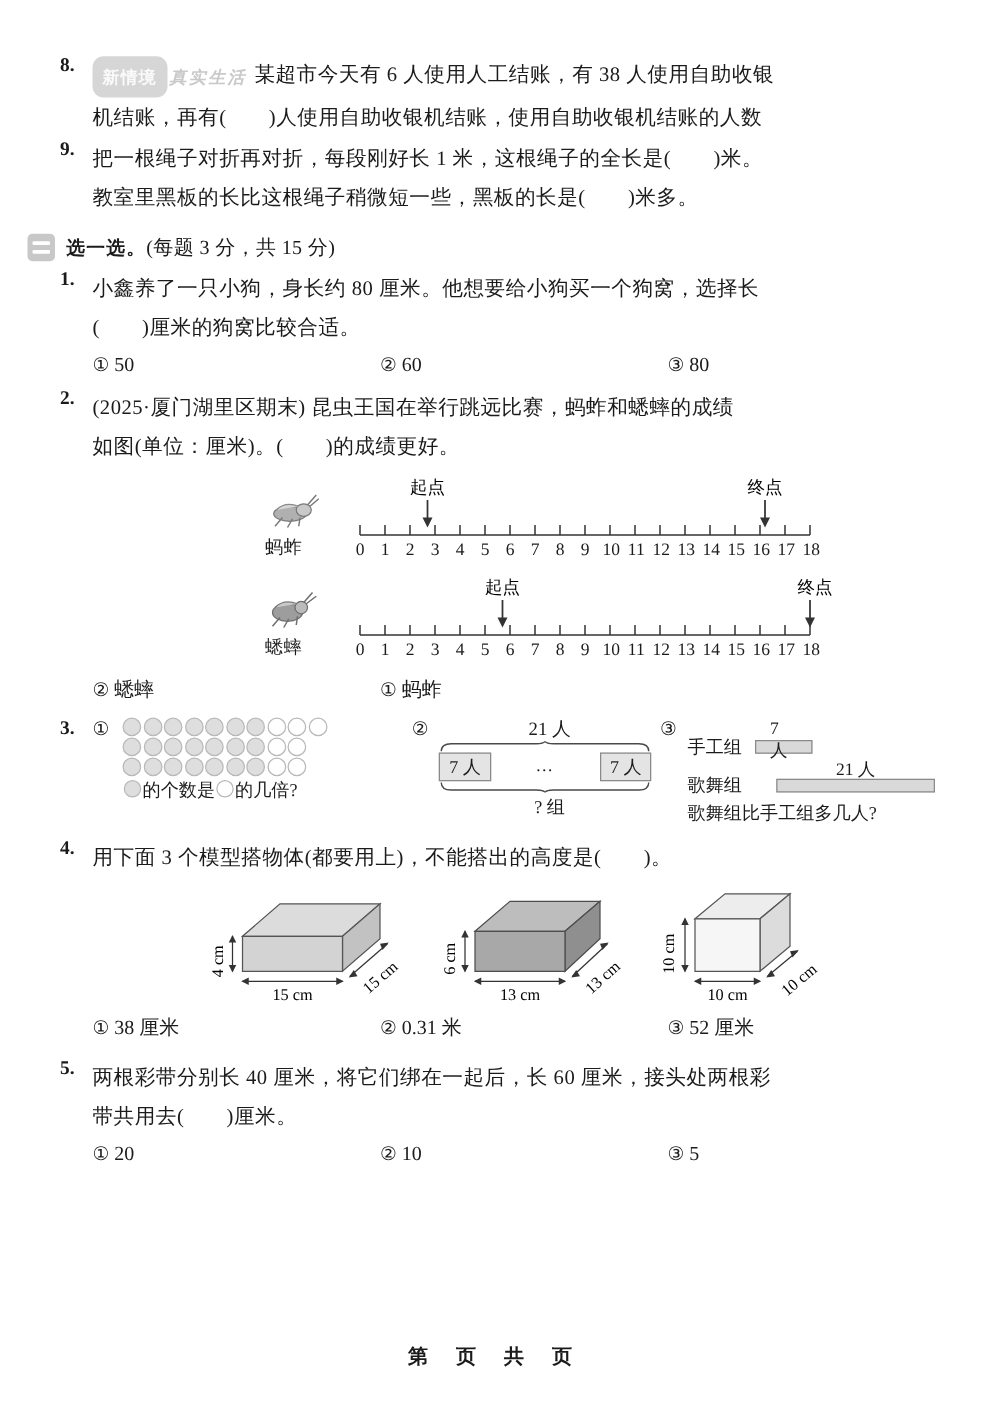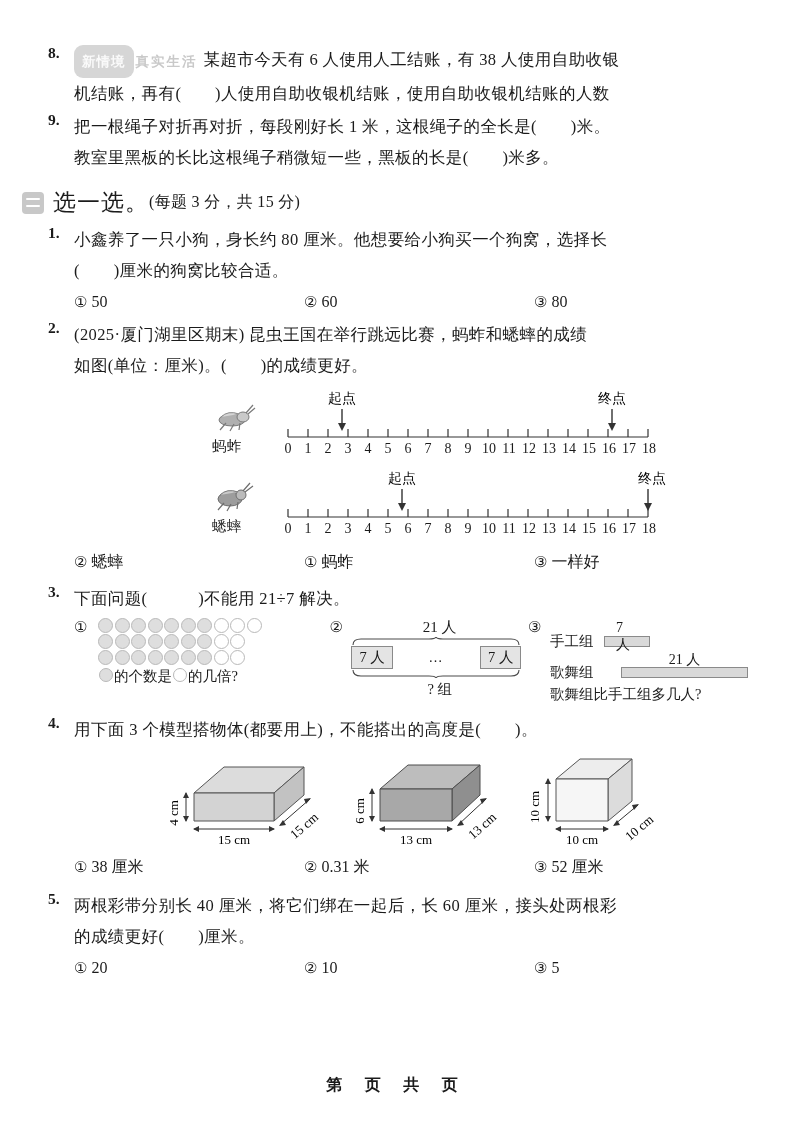--- a/index.html
+++ b/index.html
@@ -34,34 +34,35 @@
   .badge{
     display:inline-block;background:#d6d6d6;color:#fafafa;
     border-radius:9px;padding:1px 8px;font-size:13.5px;
     font-family:"Liberation Sans",sans-serif;font-weight:bold;
     letter-spacing:1px;vertical-align:middle;
   }
   .badge2{
     display:inline-block;color:#c9c9c9;font-size:13.5px;
     font-weight:bold;letter-spacing:2px;margin-left:2px;
     vertical-align:middle;
+    font-style:italic;
   }
   
   .section{display:flex;align-items:center;margin:14px 0 6px -26px;}
   .sec-icon{
     width:22px;height:22px;border-radius:4px;background:#c8c8c8;
     position:relative;margin-right:9px;flex:0 0 auto;
   }
   .sec-icon:before,.sec-icon:after{
     content:"";position:absolute;left:4px;width:14px;height:2.5px;
     background:#ffffff;border-radius:1px;
   }
   .sec-icon:before{top:6px;}
   .sec-icon:after{top:13px;}
-  .sec-title{font-size:23px;font-weight:normal;letter-spacing:1px;}
+  .sec-title{font-size:15px;font-weight:bold;letter-spacing:1px;}
   .sec-sub{font-size:16px;letter-spacing:.3px;}
   
   .opts{display:flex;font-size:16px;line-height:30px;margin-top:1px;}
   .opt{flex:0 0 auto;}
   .opt.c1{width:230px;}
   .opt.c2{width:230px;}
   .opt.c3{width:200px;}
   .circ{font-size:15px;margin-right:4px;}
   
   .nl-fig{margin:4px 0 2px 0;}
@@ -299,29 +300,27 @@
                   <text x="369" y="68">17</text>
               <text x="389" y="68">18</text>
             </g>
           </svg>
         </div>
       </div>
 
       <div class="opts">
         <div class="opt c2"><span class="circ">②</span><span>蟋蟀</span></div>
         <div class="opt c1"><span class="circ">①</span><span>蚂蚱</span></div>
-        <div class="opt c3"><span class="circ">③</span><span>一样好</span></div>
       </div>
     </div>
   </div>
 
   <div class="q" style="margin-top:6px;">
     <div class="qnum">3.</div>
     <div class="qbody">
-      <div class="line">下面问题(　　　)不能用 21÷7 解决。</div>
 
       <div class="q3fig">
 
         <div class="q3a">
           <span class="optlab">①</span>
           <div class="dots-grid">
             <div class="drow">
               <span class="dot g"></span>
                   <span class="dot g"></span>
                   <span class="dot g"></span>
@@ -478,21 +477,21 @@
         <div class="opt c2"><span class="circ">②</span><span>0.31 米</span></div>
         <div class="opt c3"><span class="circ">③</span><span>52 厘米</span></div>
       </div>
     </div>
   </div>
 
   <div class="q" style="margin-top:8px;">
     <div class="qnum">5.</div>
     <div class="qbody">
       <div class="line">两根彩带分别长 40 厘米，将它们绑在一起后，长 60 厘米，接头处两根彩</div>
-      <div class="line">的成绩更好(　　)厘米。</div>
+      <div class="line">带共用去(　　)厘米。</div>
       <div class="opts">
         <div class="opt c1"><span class="circ">①</span><span>20</span></div>
         <div class="opt c2"><span class="circ">②</span><span>10</span></div>
         <div class="opt c3"><span class="circ">③</span><span>5</span></div>
       </div>
     </div>
   </div>
 
 </div>
 

